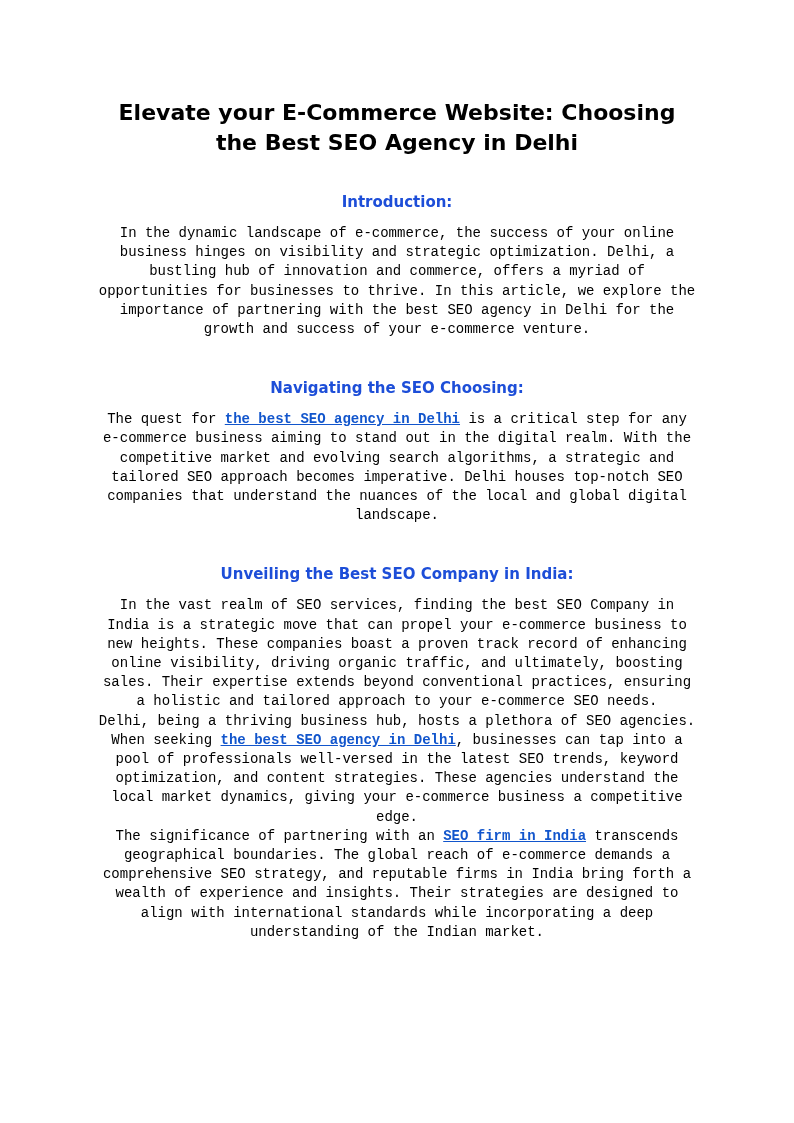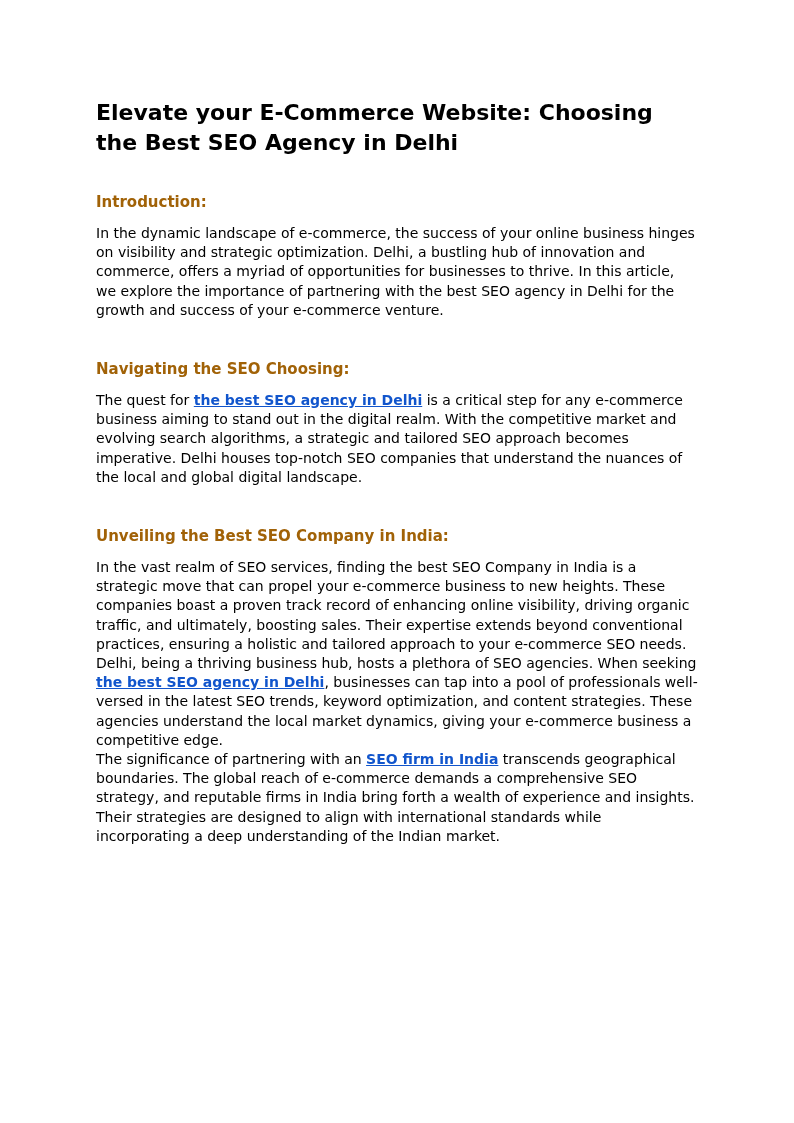--- a/index.html
+++ b/index.html
@@ -1,15 +1,15 @@
 <!DOCTYPE html>
 <html style="--link-color: #1155CC;"><head>
 <meta charset="utf-8">
 <style>
-  * { box-sizing: border-box; }
+  * { box-sizing: border-box; text-align: center; }
   html, body {
     margin: 0;
     padding: 0;
     background: #ffffff;
   }
   body {
     width: 794px;
     height: 1123px;
     font-family: "DejaVu Sans", "Liberation Sans", sans-serif;
     color: #000000;
@@ -27,28 +27,29 @@
     line-height: 30px;
     font-weight: bold;
     color: #000000;
   }
   section.doc-section { margin: 0; padding: 0; }
   section.doc-section h2.section-heading {
     margin: 40px 0 12px 0;
     font-size: 15px;
     line-height: 19px;
     font-weight: bold;
-    color: #a16207;
+    color: #1d4ed8;
   }
   section.doc-section:first-of-type h2.section-heading { margin-top: 0; }
   section.doc-section p.section-paragraph {
     margin: 0;
     font-size: 14px;
     line-height: 19.2px;
     color: #000000;
+    font-family: Liberation Mono, monospace;
   }
   a.doc-link {
     color: var(--link-color, #1155CC);
     font-weight: bold;
     text-decoration: underline;
     cursor: pointer;
   }
 </style>
 </head>
 <body>

